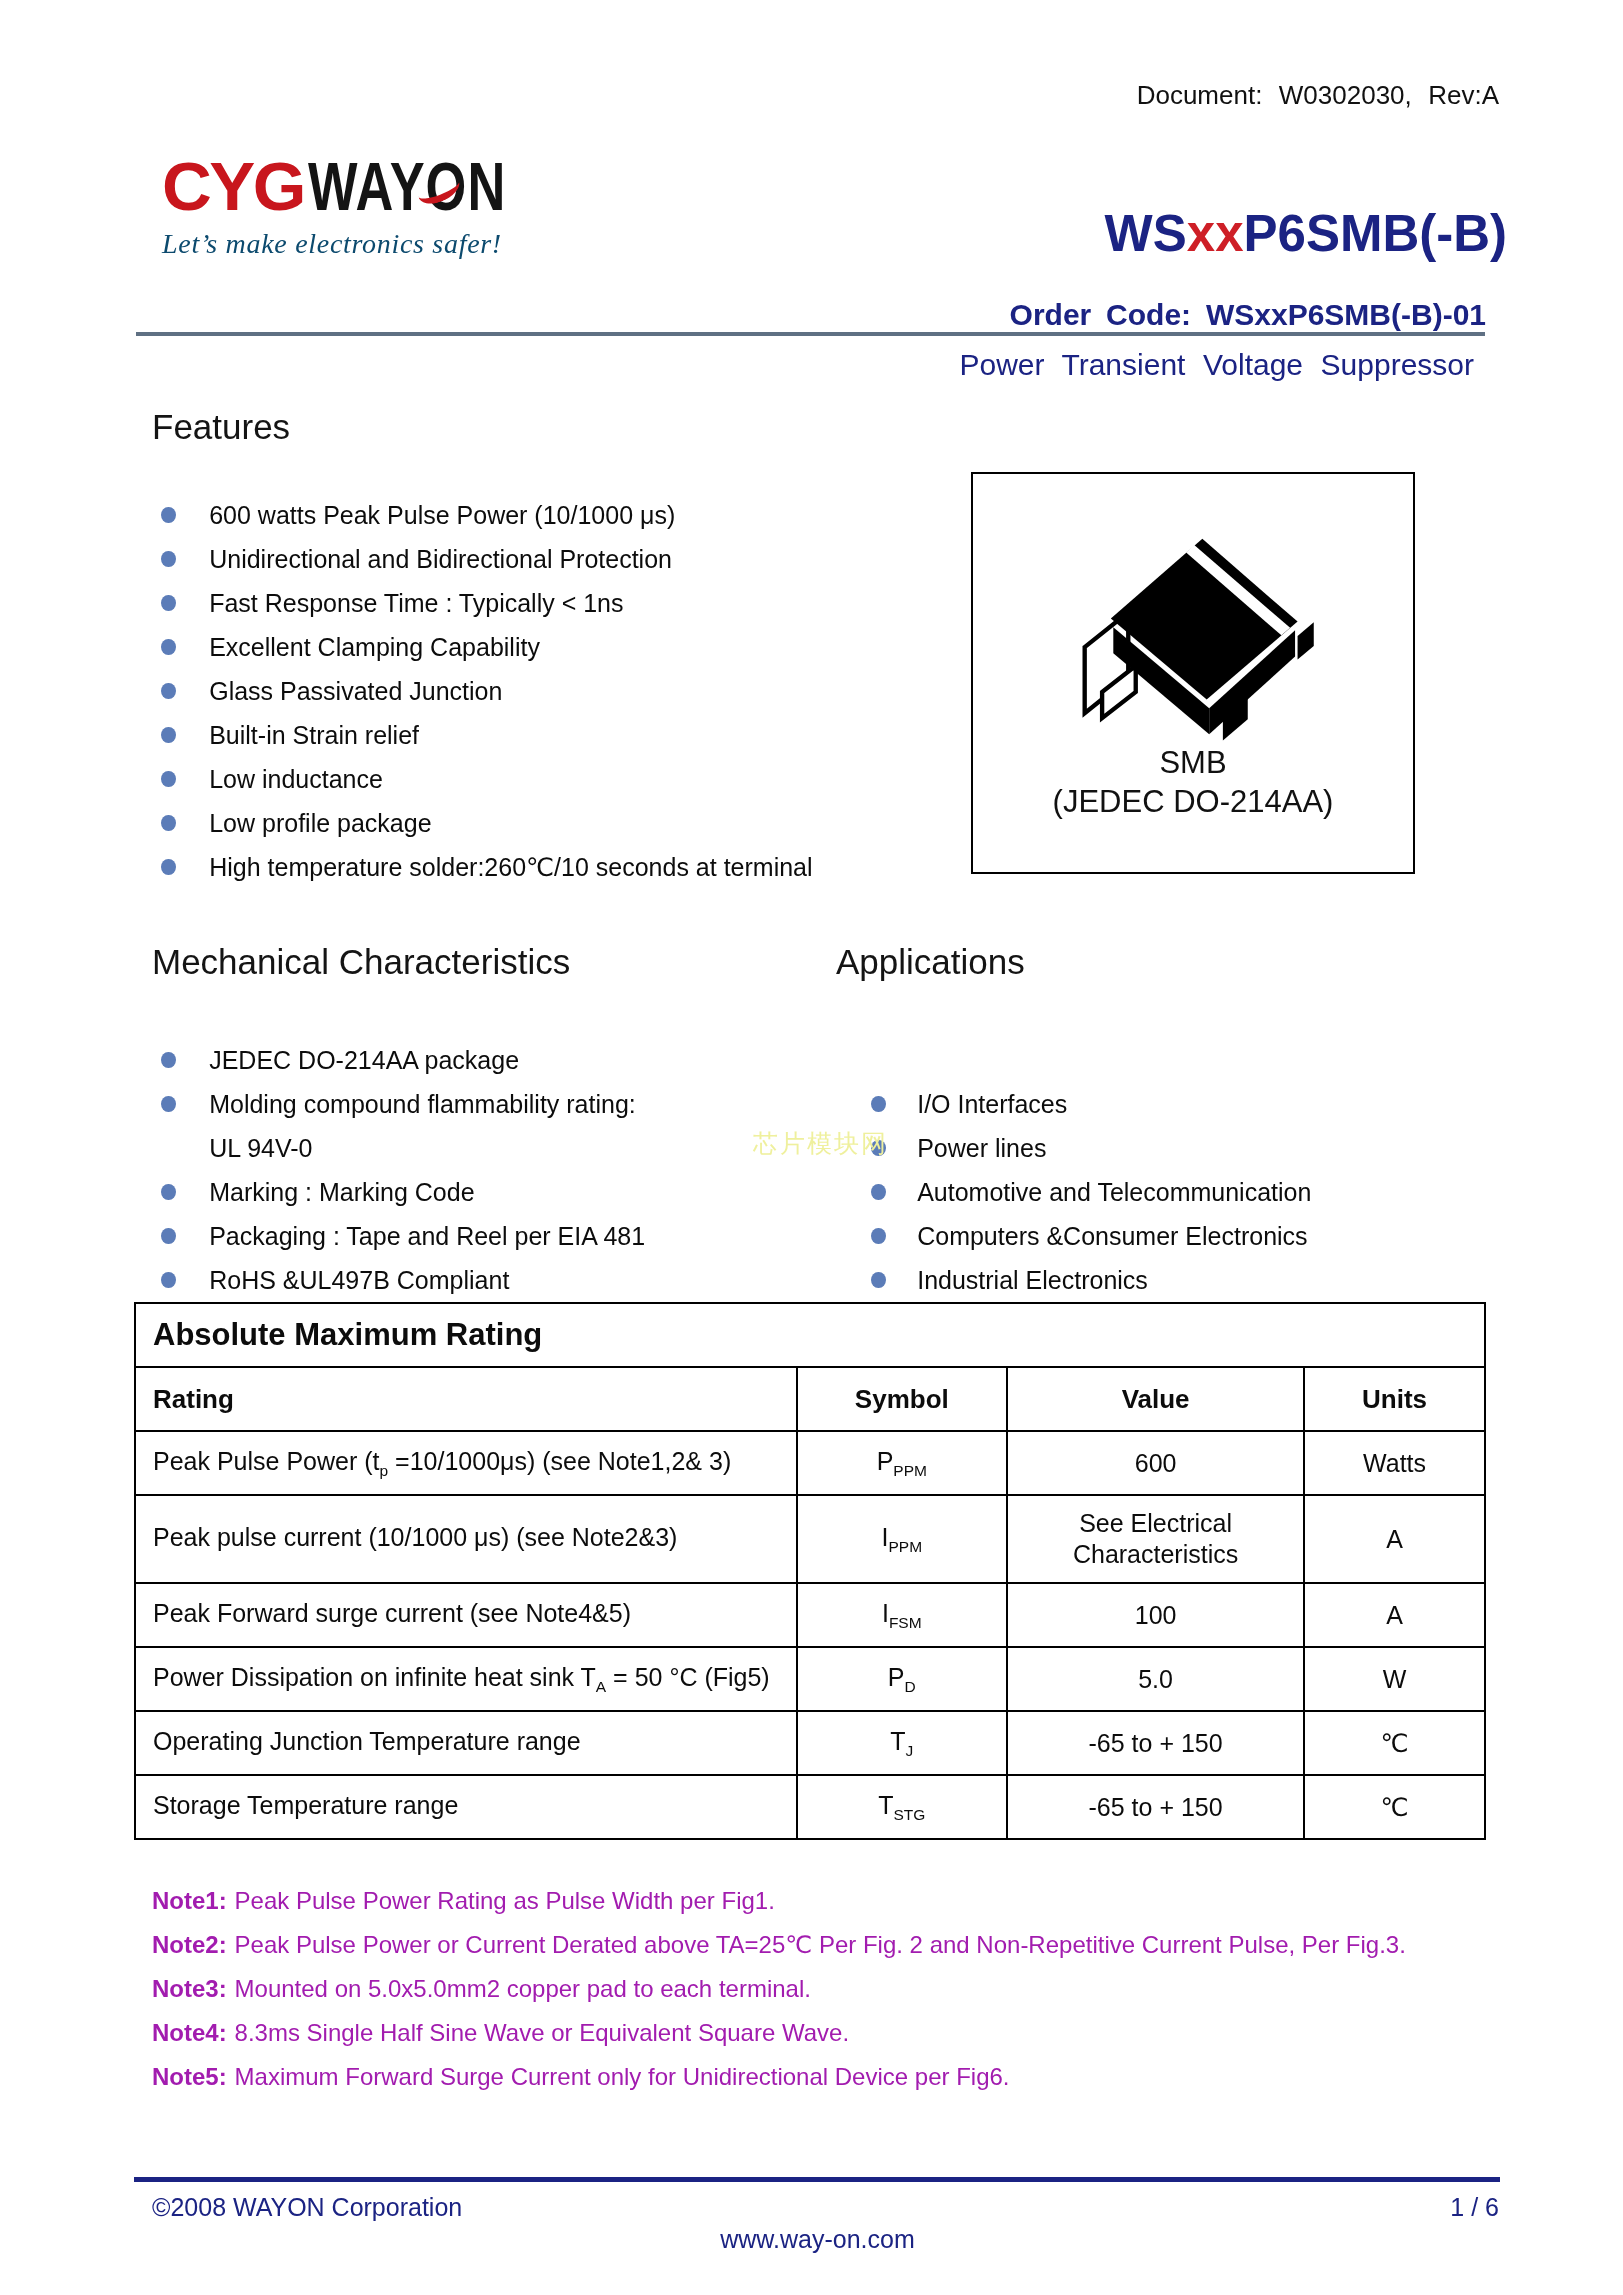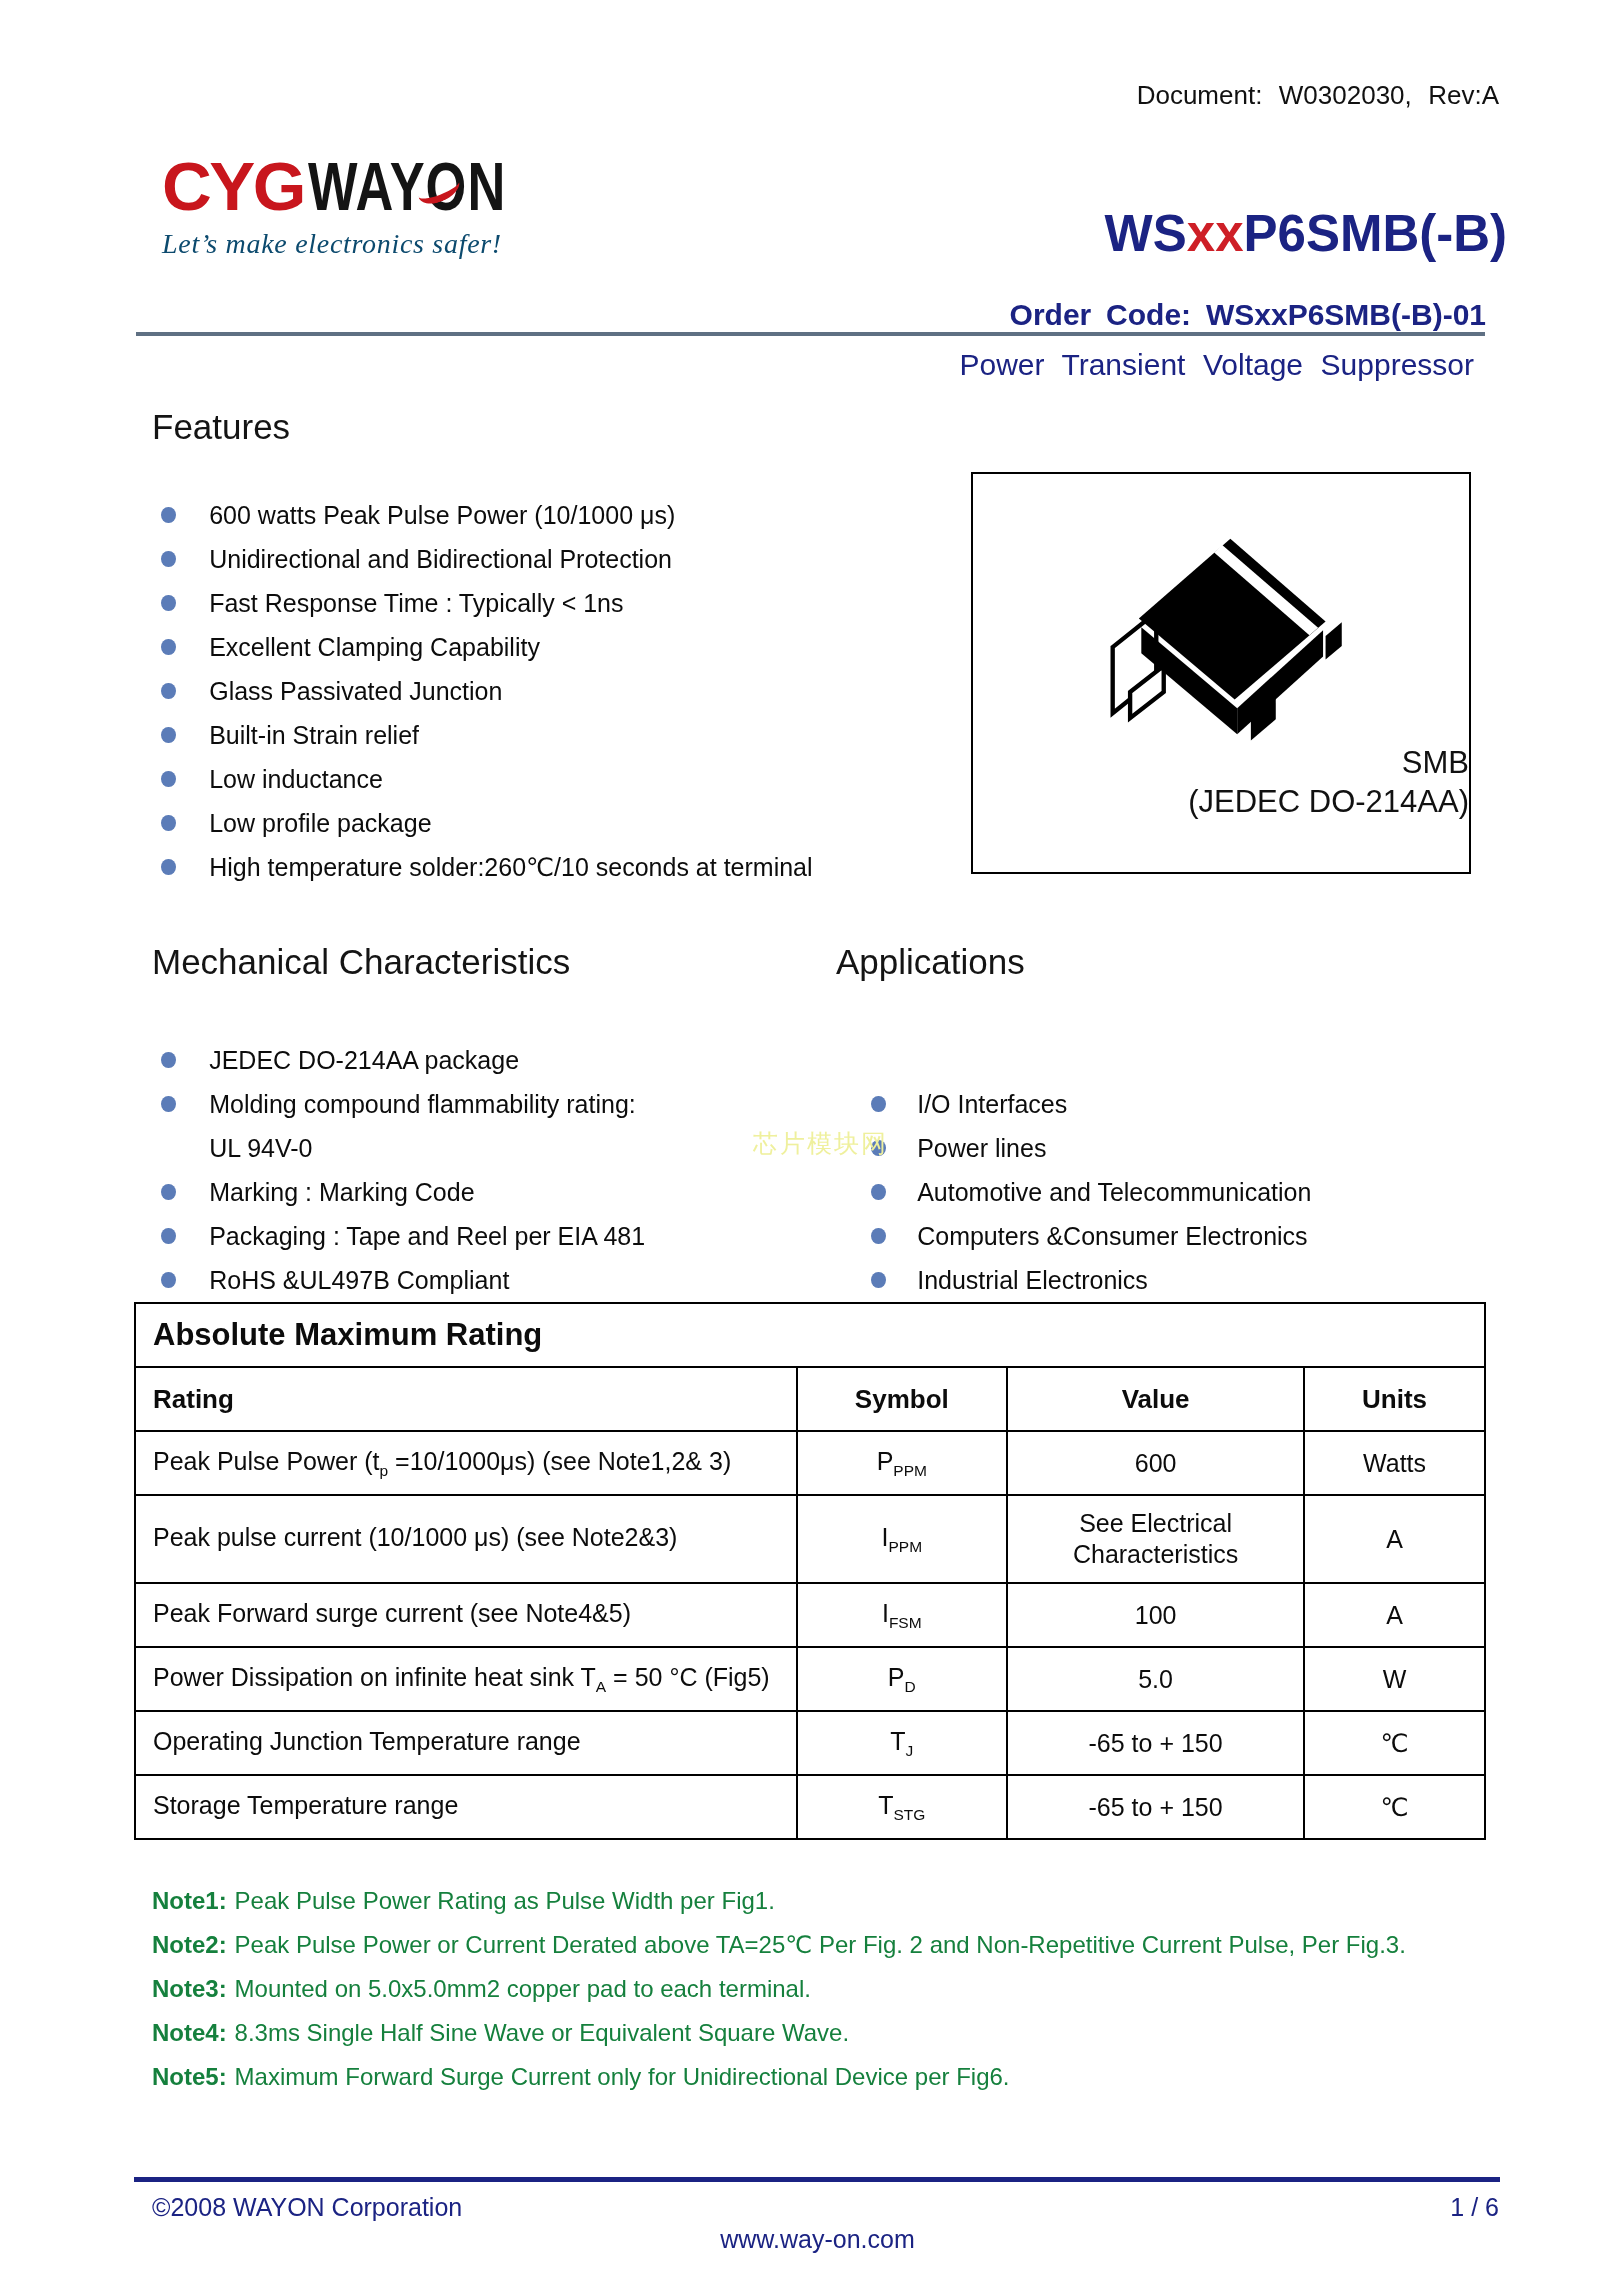--- a/index.html
+++ b/index.html
@@ -39,22 +39,22 @@
   .li{display:flex;align-items:center;height:44px;}
   .dot{width:15px;height:16.4px;border-radius:50%;background:#5b7cb8;flex:0 0 auto;margin-left:9.2px;}
   .li-text{margin-left:33px;font-size:25px;color:#0c0c0c;white-space:nowrap;}
   .li.cont .dot{visibility:hidden;}
   #features-list{left:152px;top:493px;}
   #mech-list{left:152px;top:1038px;}
   #apps-list{left:862px;top:1082px;}
   #apps-list .li-text{margin-left:31px;}
 
   
-  .pkg-box{position:absolute;left:971px;top:472px;width:500px;height:402px;border:2.6px solid #000;
-           box-sizing:border-box;text-align:right;}
+  .pkg-box{position:absolute;left:971px;top:472px;width:444px;height:402px;border:2.6px solid #000;
+           box-sizing:border-box;text-align:center;}
   .pkg-box svg{display:block;margin:19.6px auto 0;}
   .pkg-cap{font-size:31px;color:#111;line-height:1.28;}
 
   
   .watermark{position:absolute;left:753px;top:1127px;font-size:25px;color:#eff09d;letter-spacing:2px;white-space:nowrap;}
 
   
   .amr-table{position:absolute;left:134px;top:1302px;width:1352px;border-collapse:collapse;
              font-size:25px;color:#0c0c0c;table-layout:fixed;}
   .amr-table td,.amr-table th{border:2.6px solid #000;padding:0 17px;background:#fff;}
@@ -62,21 +62,21 @@
   .amr-head th{font-size:26px;font-weight:700;height:62px;text-align:center;}
   .amr-head th.col-rating{text-align:left;margin-left:33px;}
   .amr-table td{height:62px;}
   .amr-table td.c{text-align:center;}
   .amr-table tr.tall td{height:86px;}
   .amr-table td.val-wrap{white-space:normal;line-height:1.25;}
   sub.sm{font-size:0.62em;}
   .col-rating{width:49%;} .col-symbol{width:15.6%;} .col-value{width:22%;} .col-units{width:13.4%;}
 
   
-  .notes{position:absolute;left:152px;top:1879px;font-size:24px;color:#15803d;}
+  .notes{position:absolute;left:152px;top:1879px;font-size:24px;color:#a21caf;}
   .note{height:44px;display:flex;align-items:center;white-space:nowrap;}
   .note b{font-weight:700;margin-right:7.9px;}
 
   
   .rule-bottom{position:absolute;left:134px;top:2177px;width:1366px;height:4.6px;background:#1b2383;}
   .footer-text{position:absolute;top:2193px;font-size:25px;color:#1b2383;white-space:nowrap;}
   #f-copy{left:152px;}
   #f-site{left:12px;right:0;text-align:center;margin-top:32px;}
   #f-page{right:124px;}
 </style>

